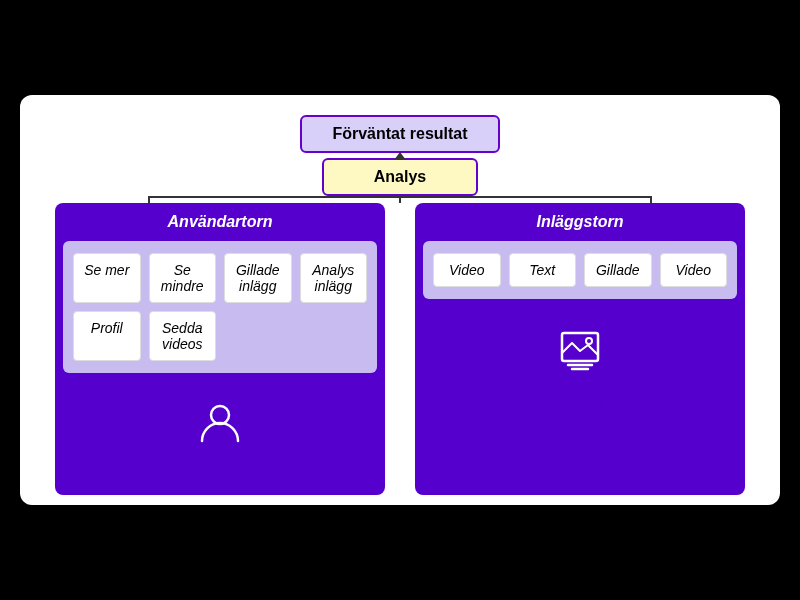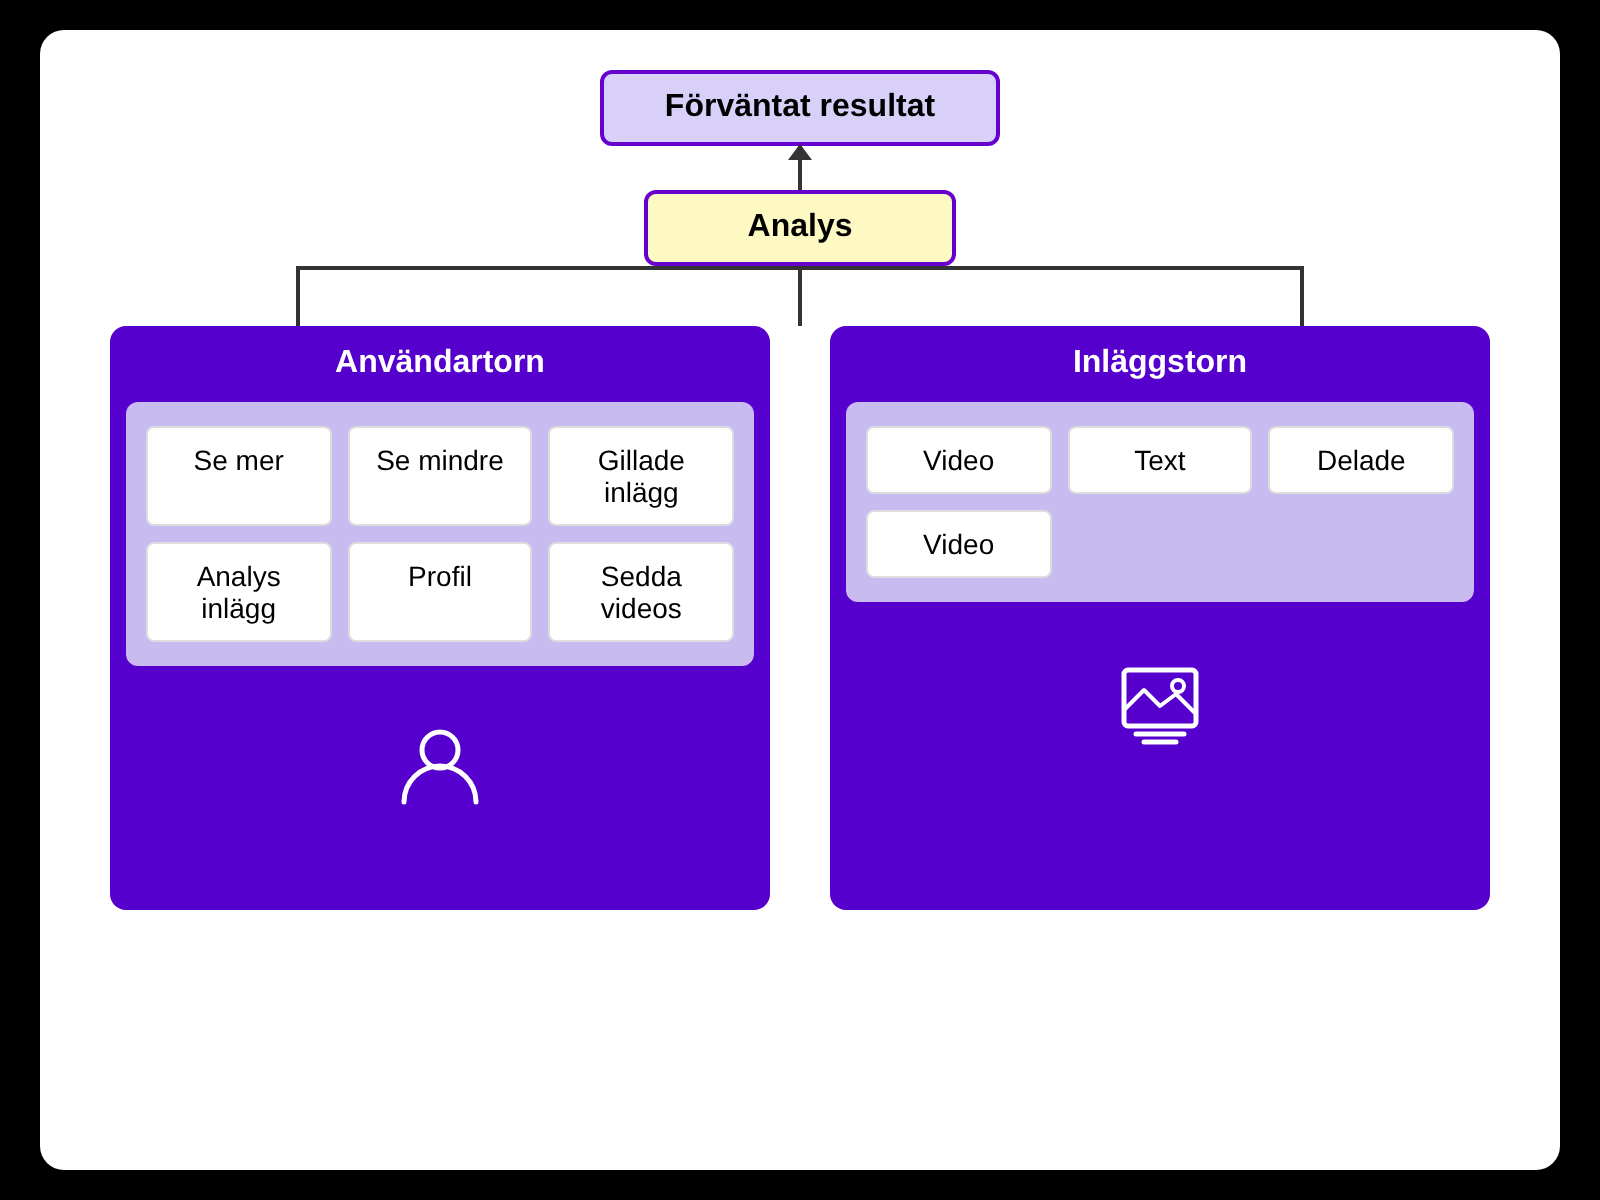--- a/index.html
+++ b/index.html
@@ -9,21 +9,21 @@
       height: 600px;
       display: flex;
       align-items: center;
       justify-content: center;
       font-family: Arial, sans-serif;
     }
     .diagram {
       background: #fff;
       border-radius: 12px;
       width: 760px;
-      height: 570px;
+      height: 410px;
       position: relative;
       display: flex;
       flex-direction: column;
       align-items: center;
       padding: 20px 30px 10px;
     }
 
     
     .top-box {
       background: #d8d0f8;
@@ -67,20 +67,21 @@
       white-space: nowrap;
     }
 
     
     .towers-row {
       display: flex;
       gap: 30px;
       width: 100%;
       justify-content: center;
       margin-top: 0;
+      font-style: italic;
     }
 
     
     .lines-container {
       position: relative;
       width: 100%;
       height: 30px;
     }
     .center-line {
       position: absolute;
@@ -140,21 +141,21 @@
       padding: 10px 0 10px;
       text-align: center;
     }
     .tower-inner {
       background: #c8bbf0;
       border-radius: 6px;
       width: calc(100% - 16px);
       margin: 0 8px;
       padding: 12px 10px;
       display: grid;
-      grid-template-columns: 1fr 1fr 1fr;
+      grid-template-columns: 1fr 1fr 1fr 1fr;
       gap: 8px;
     }
     .cell {
       background: #fff;
       border-radius: 4px;
       padding: 8px 4px;
       text-align: center;
       font-size: 14px;
       color: #000;
       border: 1px solid #ddd;
@@ -236,21 +237,21 @@
         </div>
         <div class="icon-label">Användare</div>
       </div>
     </div>
 
     <div class="tower">
       <div class="tower-title">Inläggstorn</div>
       <div class="tower-inner">
         <div class="cell">Video</div>
         <div class="cell">Text</div>
-        <div class="cell">Delade</div>
+        <div class="cell">Gillade</div>
         <div class="cell">Video</div>
       </div>
       <div class="tower-bottom">
         <div class="icon-circle">
 
           <svg width="48" height="48" viewBox="0 0 48 48">
             <rect x="6" y="8" width="36" height="28" rx="2" stroke="#fff" stroke-width="2.5" fill="none"></rect>
             <polyline points="6,28 16,18 24,26 32,20 42,30" stroke="#fff" stroke-width="2" fill="none" stroke-linejoin="round"></polyline>
             <circle cx="33" cy="16" r="3" stroke="#fff" stroke-width="2" fill="none"></circle>
             <line x1="12" y1="40" x2="36" y2="40" stroke="#fff" stroke-width="2.5" stroke-linecap="round"></line>

